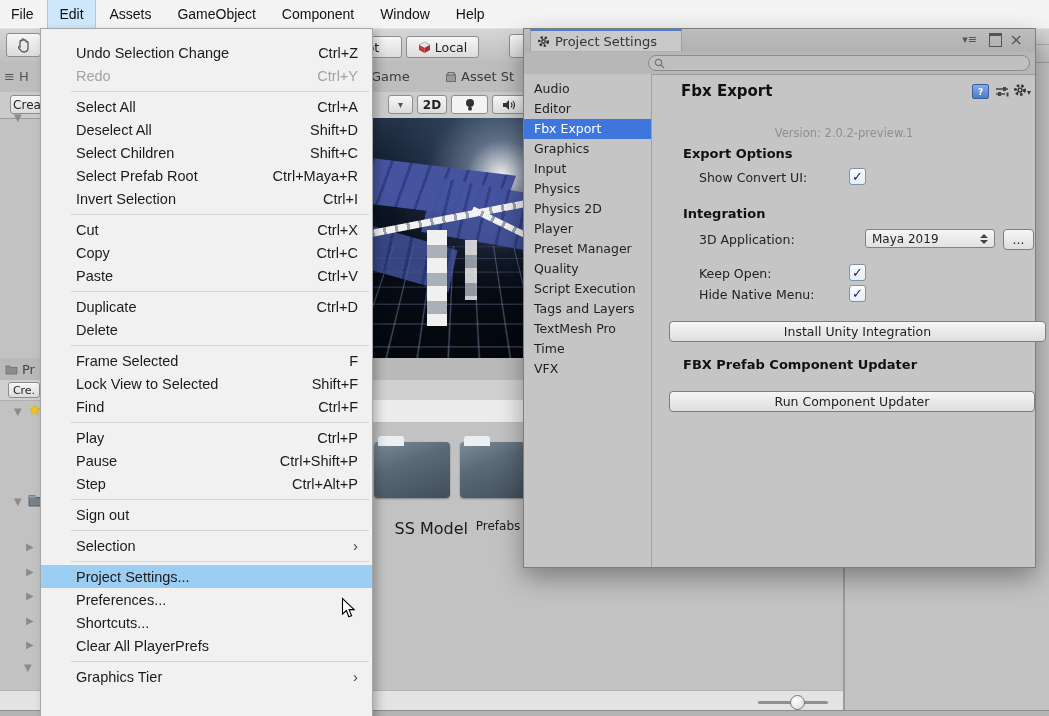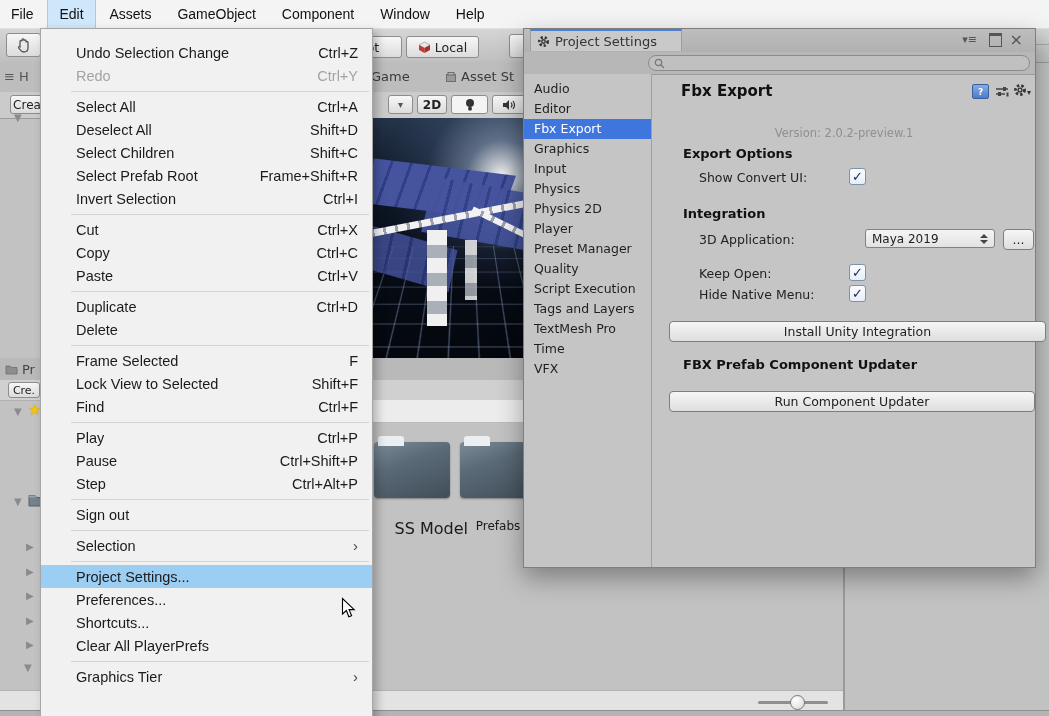--- a/index.html
+++ b/index.html
@@ -231,21 +231,21 @@
   <div class="mi">
       <span>Deselect All</span>
       <span class="ms">Shift+D</span>
     </div>
   <div class="mi">
       <span>Select Children</span>
       <span class="ms">Shift+C</span>
     </div>
   <div class="mi">
       <span>Select Prefab Root</span>
-      <span class="ms">Frame+Shift+R</span>
+      <span class="ms">Ctrl+Maya+R</span>
     </div>
   <div class="mi">
       <span>Invert Selection</span>
       <span class="ms">Ctrl+I</span>
     </div>
   <div class="msep"></div>
   <div class="mi">
       <span>Cut</span>
       <span class="ms">Ctrl+X</span>
     </div>

